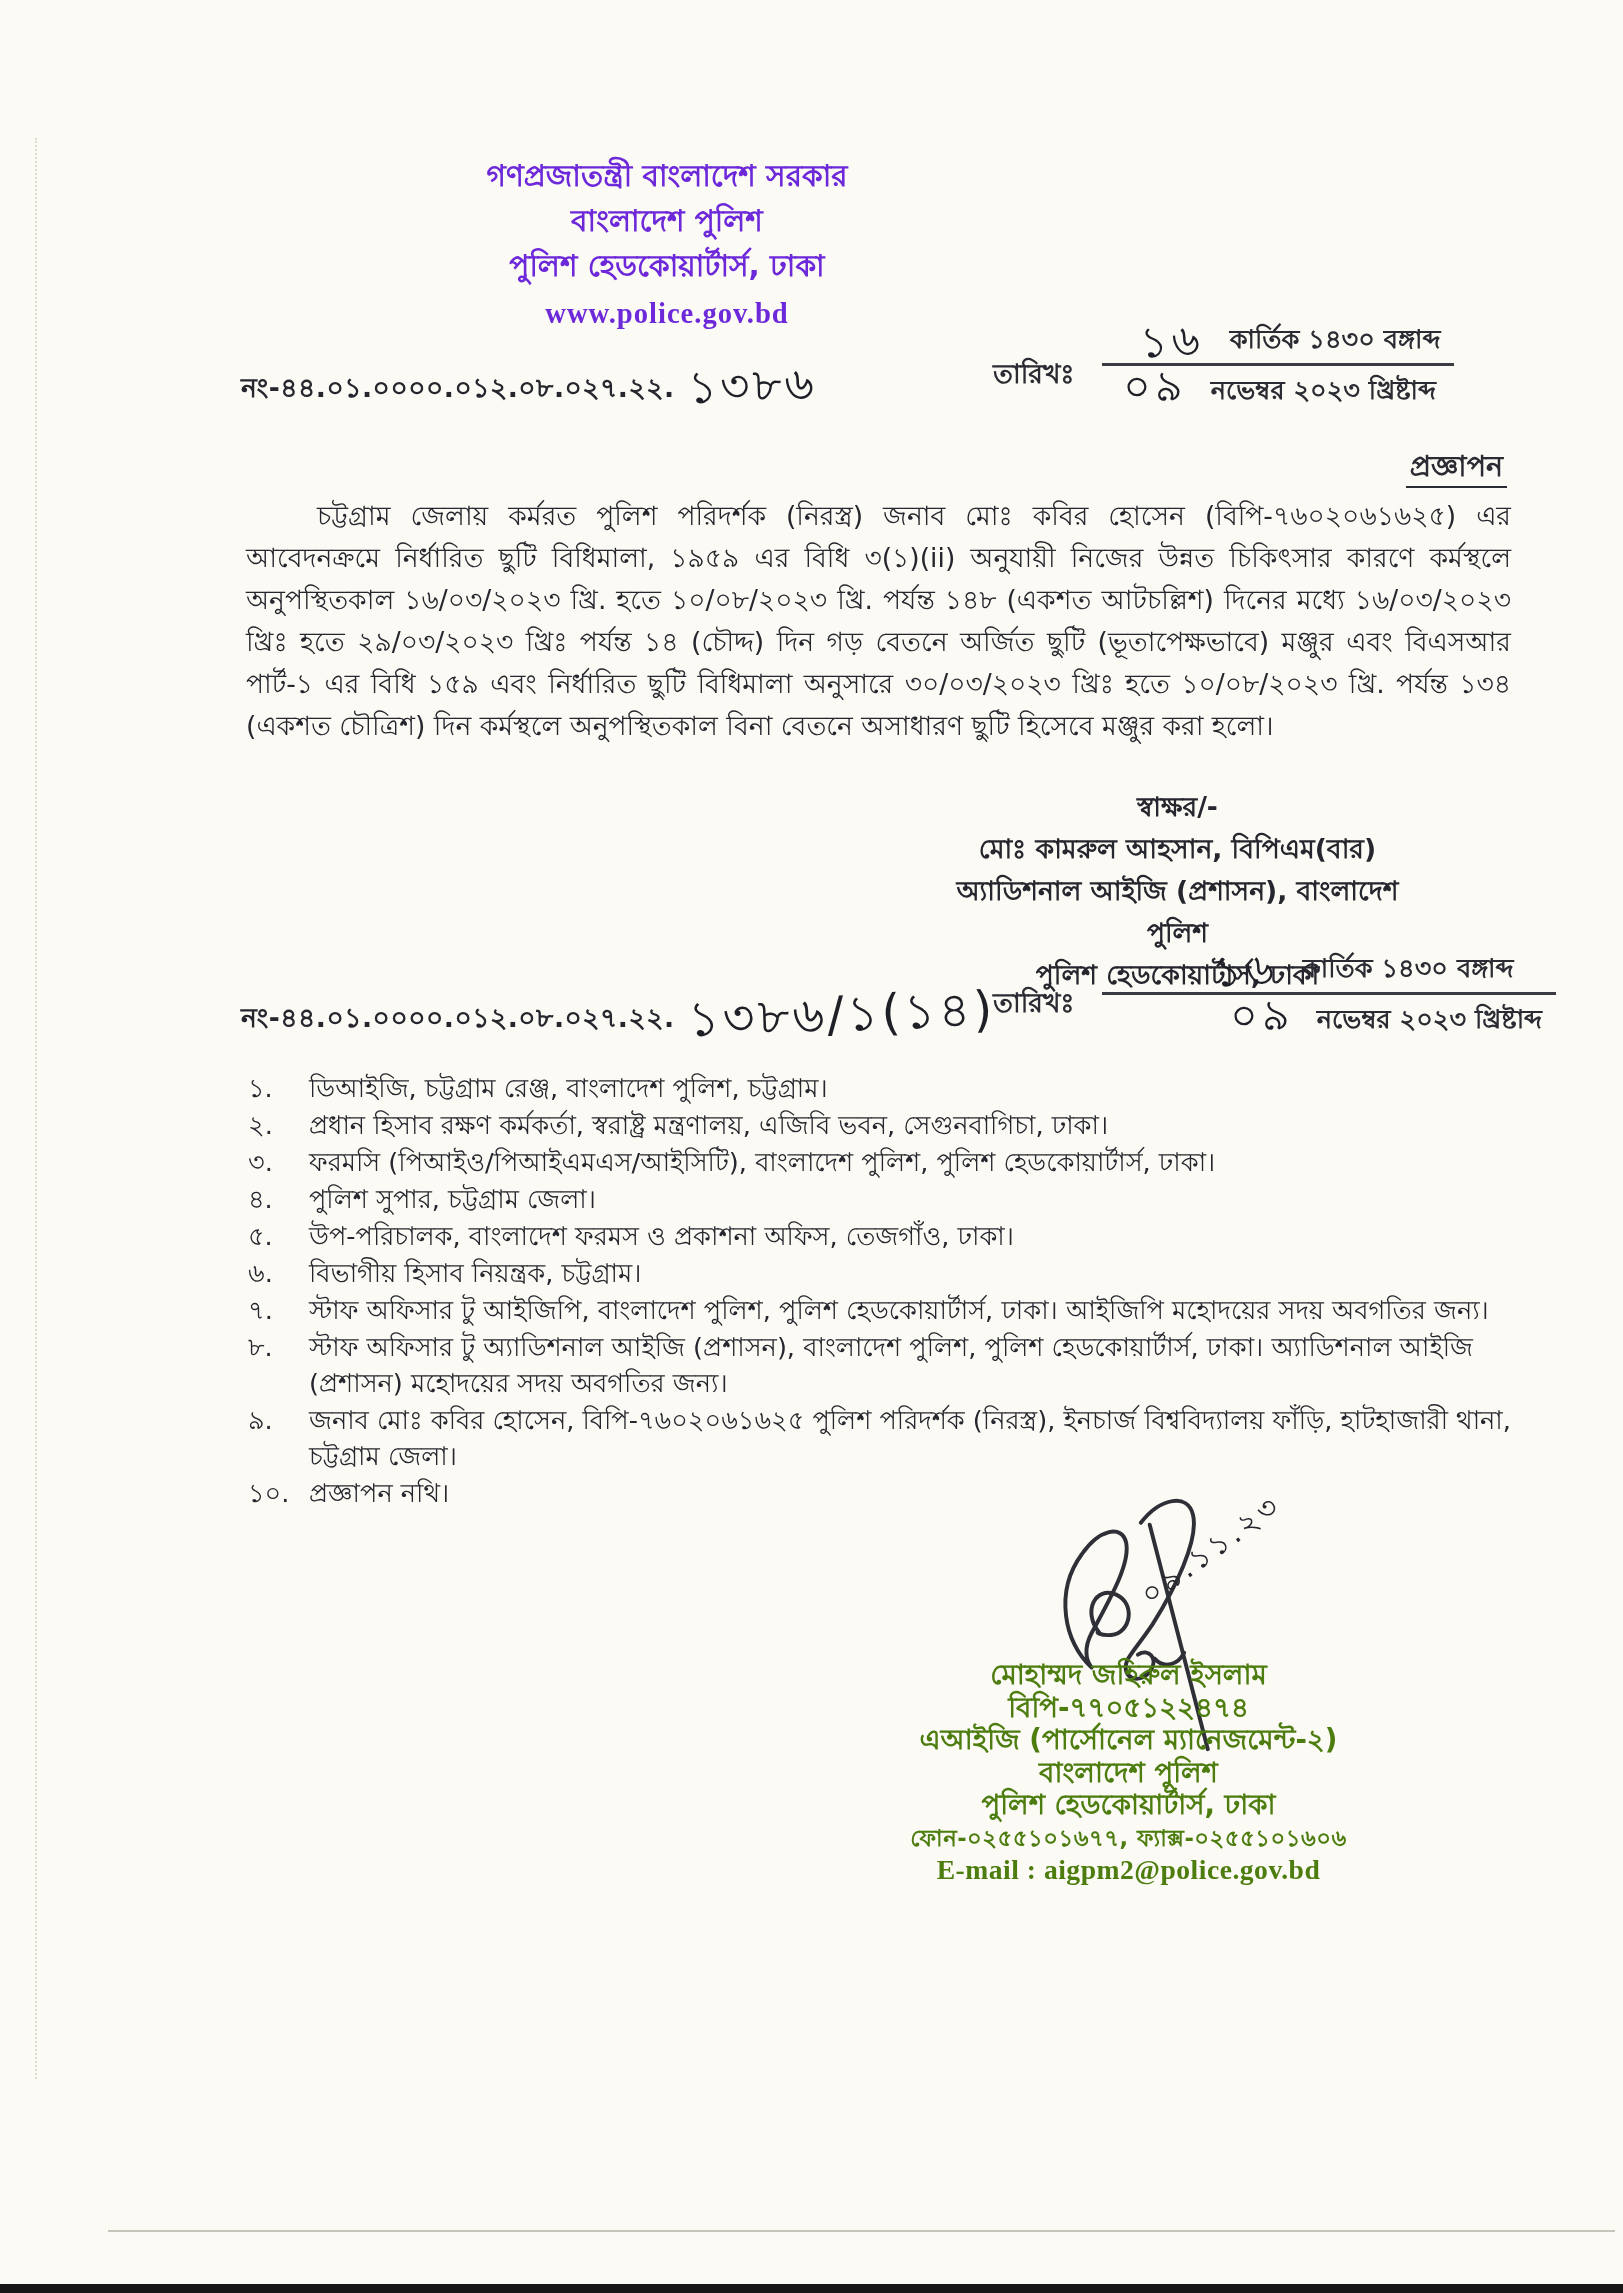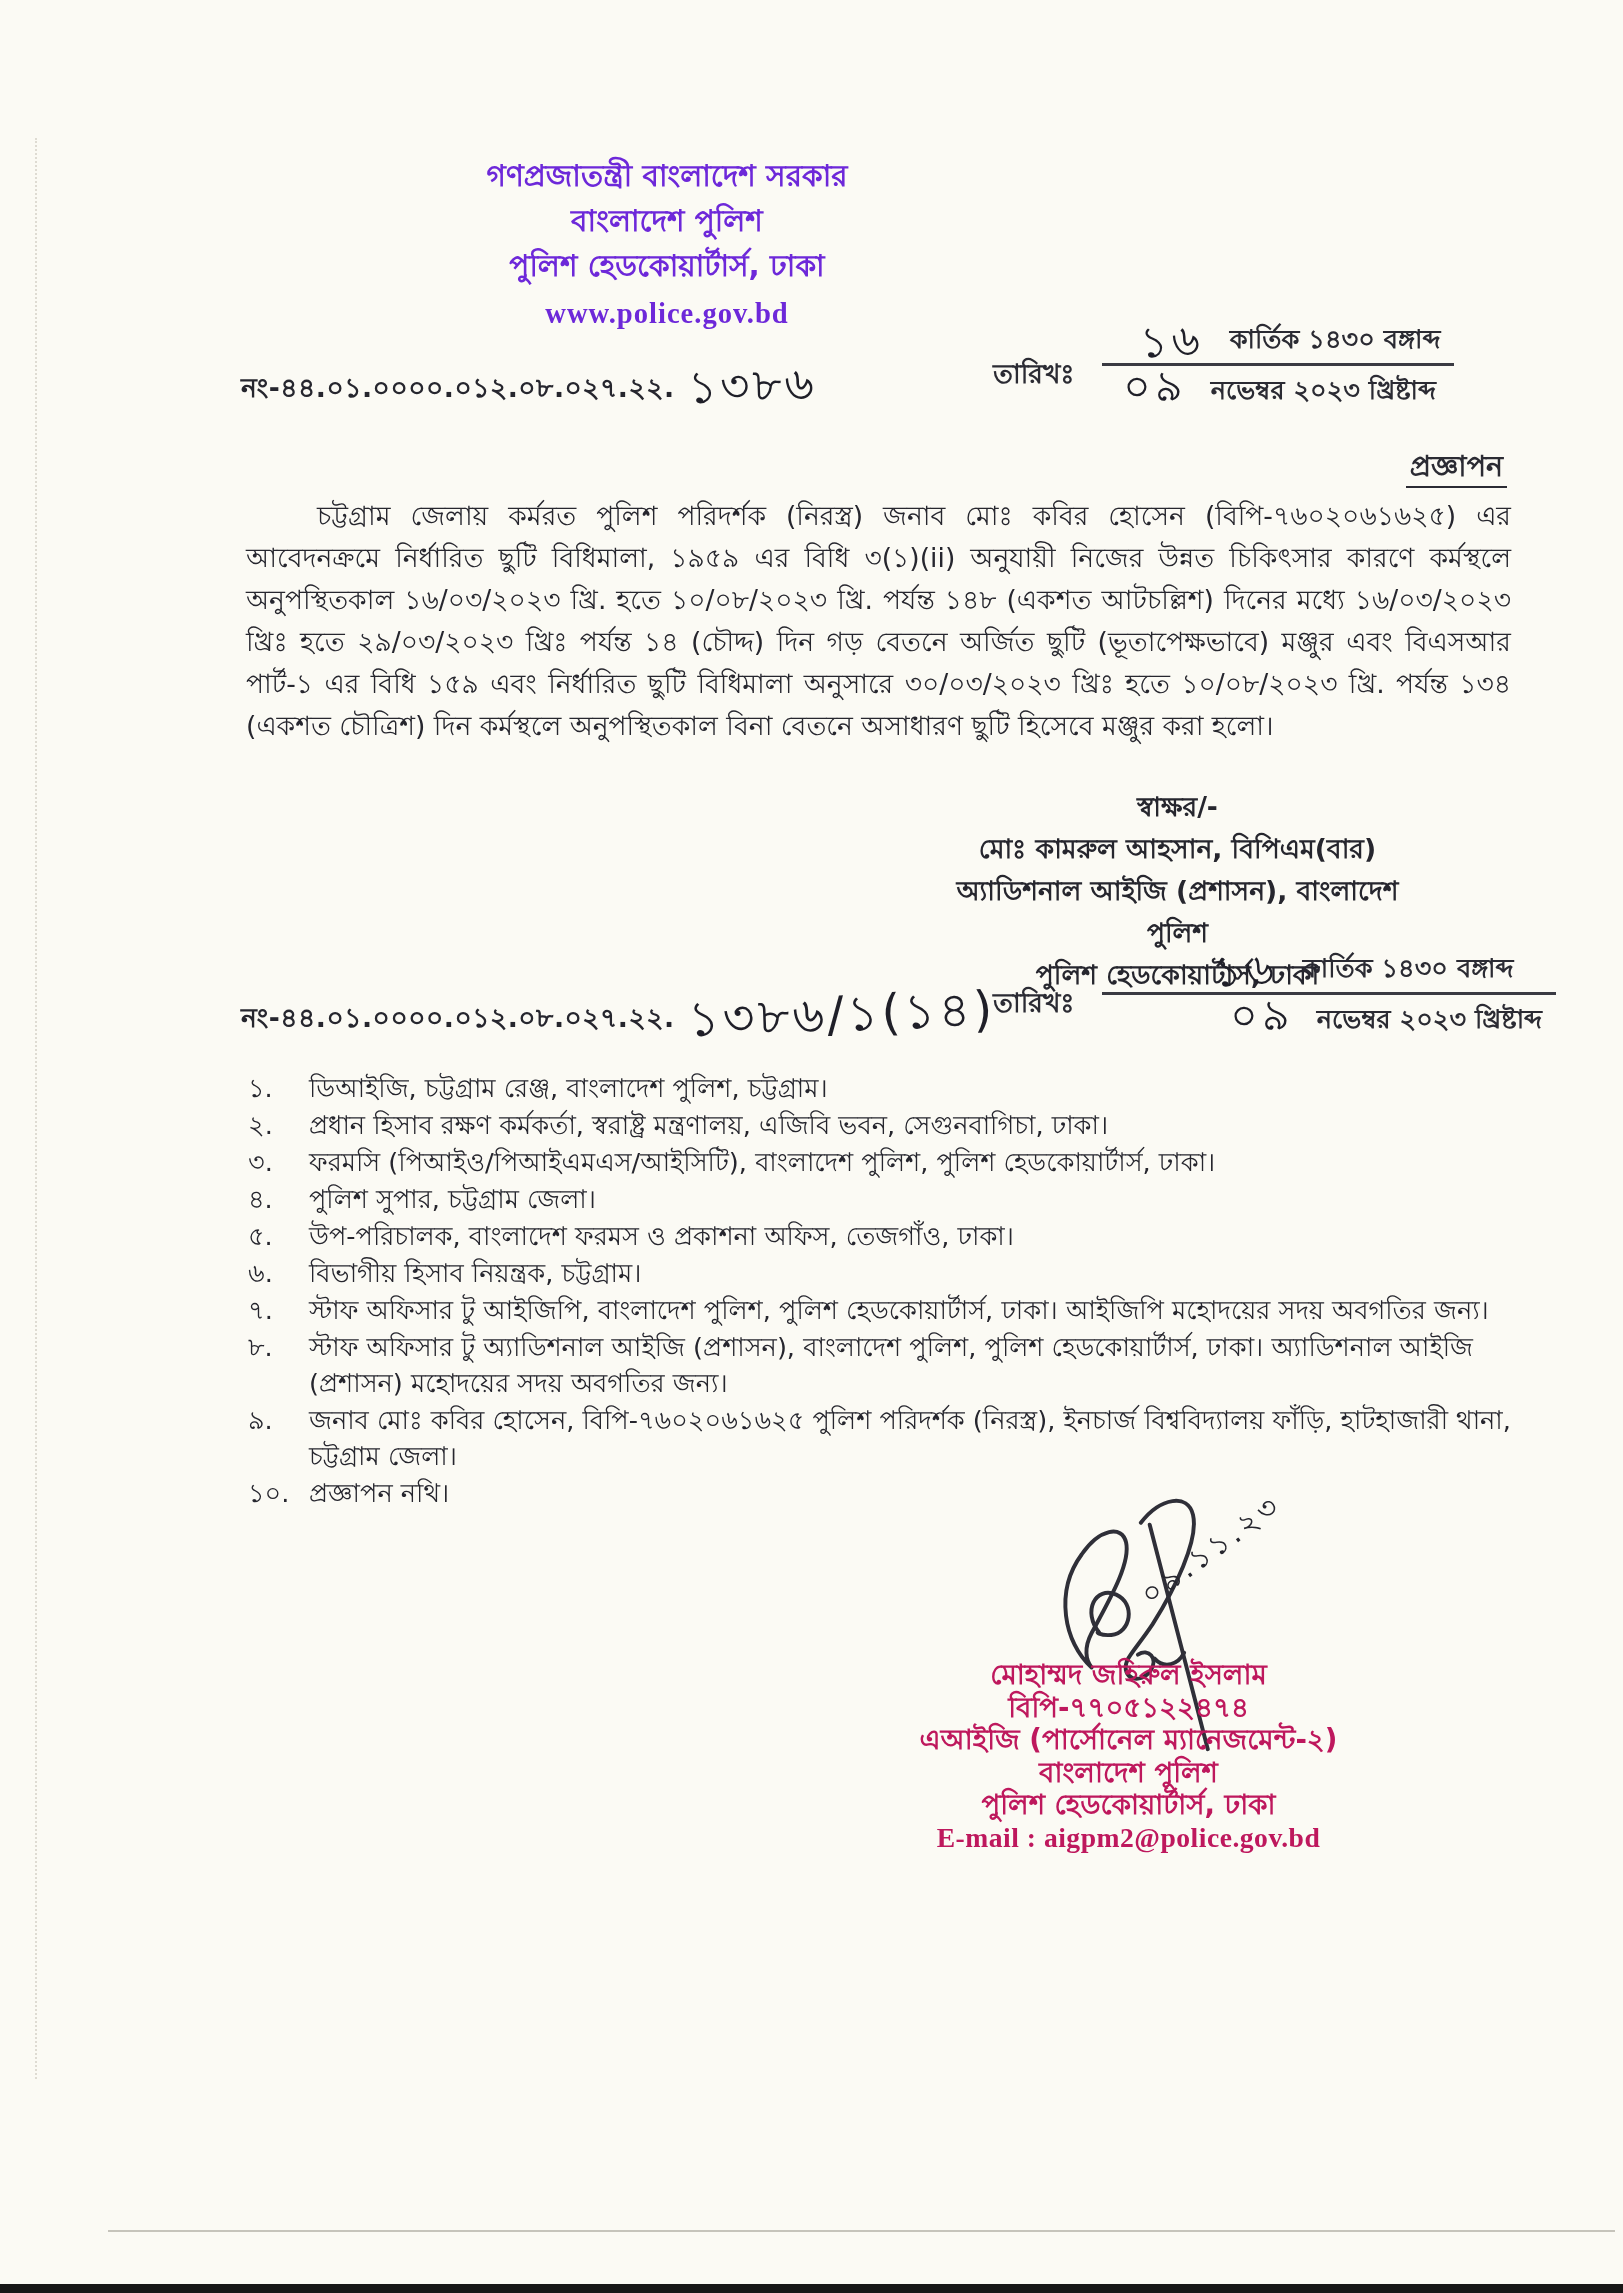--- a/index.html
+++ b/index.html
@@ -34,21 +34,21 @@
   
   .sig1{top:786px;left:941px;width:473px;text-align:center;font-size:26.6px;line-height:42px;font-weight:600;color:#26262e;}
   
   .dist{top:1070px;left:248px;width:1273px;font-size:25.6px;line-height:36px;color:#26262e;}
   .dist-row{display:flex;margin-bottom:1px;}
   .dist-no{flex:0 0 61px;}
   .dist-text{flex:1;}
   
   .sig-svg{top:1485px;left:1005px;}
   .sig-hand-date{top:1570px;left:1160px;font-size:29.6px;letter-spacing:3.9px;color:#26262e;transform:rotate(-36deg);transform-origin:left bottom;}
-  .sig2{top:1659px;left:887px;width:483px;text-align:center;font-size:27.6px;line-height:32.5px;font-weight:600;color:#be185d;}
+  .sig2{top:1659px;left:887px;width:483px;text-align:center;font-size:27.6px;line-height:32.5px;font-weight:600;color:#4d7c0f;}
   .sig2 .phone{font-size:22.7px;letter-spacing:0.5px;}
   .sig2 .email{font-family:"Liberation Serif",serif;font-size:27.6px;font-weight:600;letter-spacing:0.5px;}
   
   .edge-dots{top:138px;left:35px;width:2px;height:1941px;border-left:2px dotted #dedbd2;}
   .faint-rule{top:2230px;left:108px;width:1507px;height:2px;background:#b9b6ad;opacity:.8;}
   .bottom-bar{bottom:0;left:0;width:1623px;height:8.9px;background:#171717;}
 </style>
 </head>
 <body>
 
@@ -163,15 +163,16 @@
   </svg>
 </div>
 <div class="abs sig-hand-date hand">০৯.১১.২৩</div>
 
 <div class="abs sig2">
   <div>মোহাম্মদ জহিরুল ইসলাম</div>
   <div>বিপি-৭৭০৫১২২৪৭৪</div>
   <div>এআইজি (পার্সোনেল ম্যানেজমেন্ট-২)</div>
   <div>বাংলাদেশ পুলিশ</div>
   <div>পুলিশ হেডকোয়ার্টার্স, ঢাকা</div>
+  <div class="phone">ফোন-০২৫৫১০১৬৭৭, ফ্যাক্স-০২৫৫১০১৬০৬</div>
   <div class="email">E-mail : aigpm2@police.gov.bd</div>
 </div>
 
 
 </body></html>

